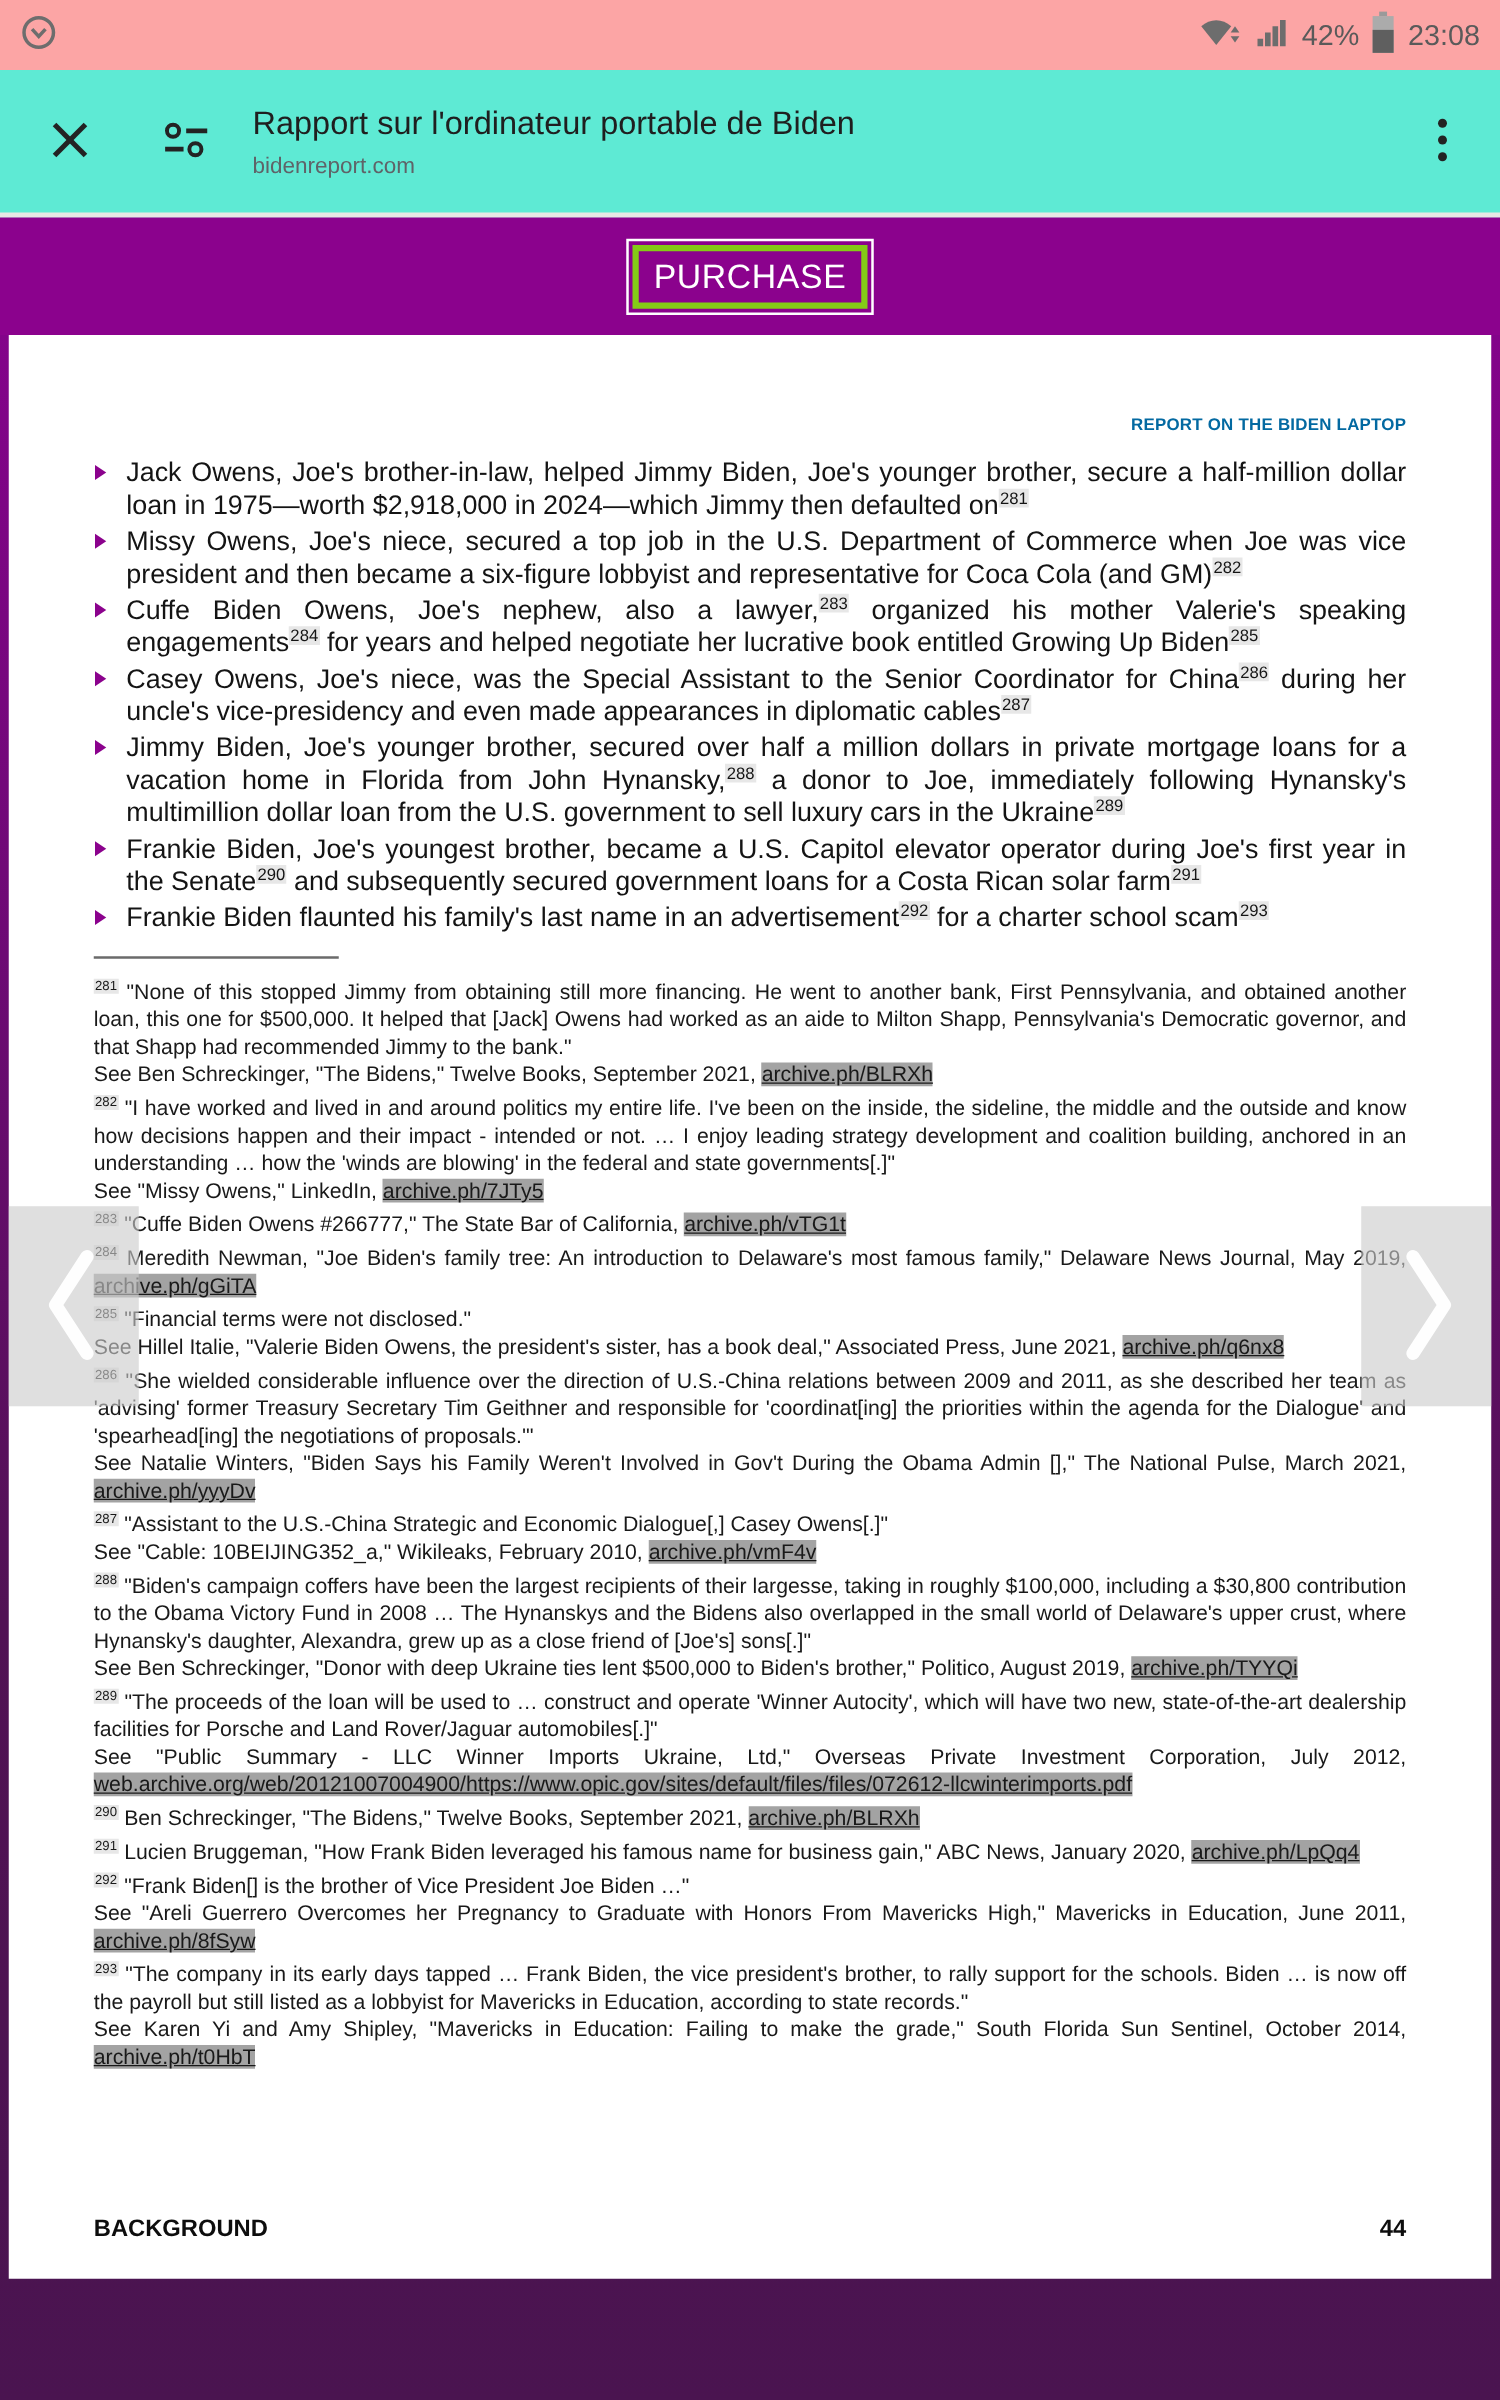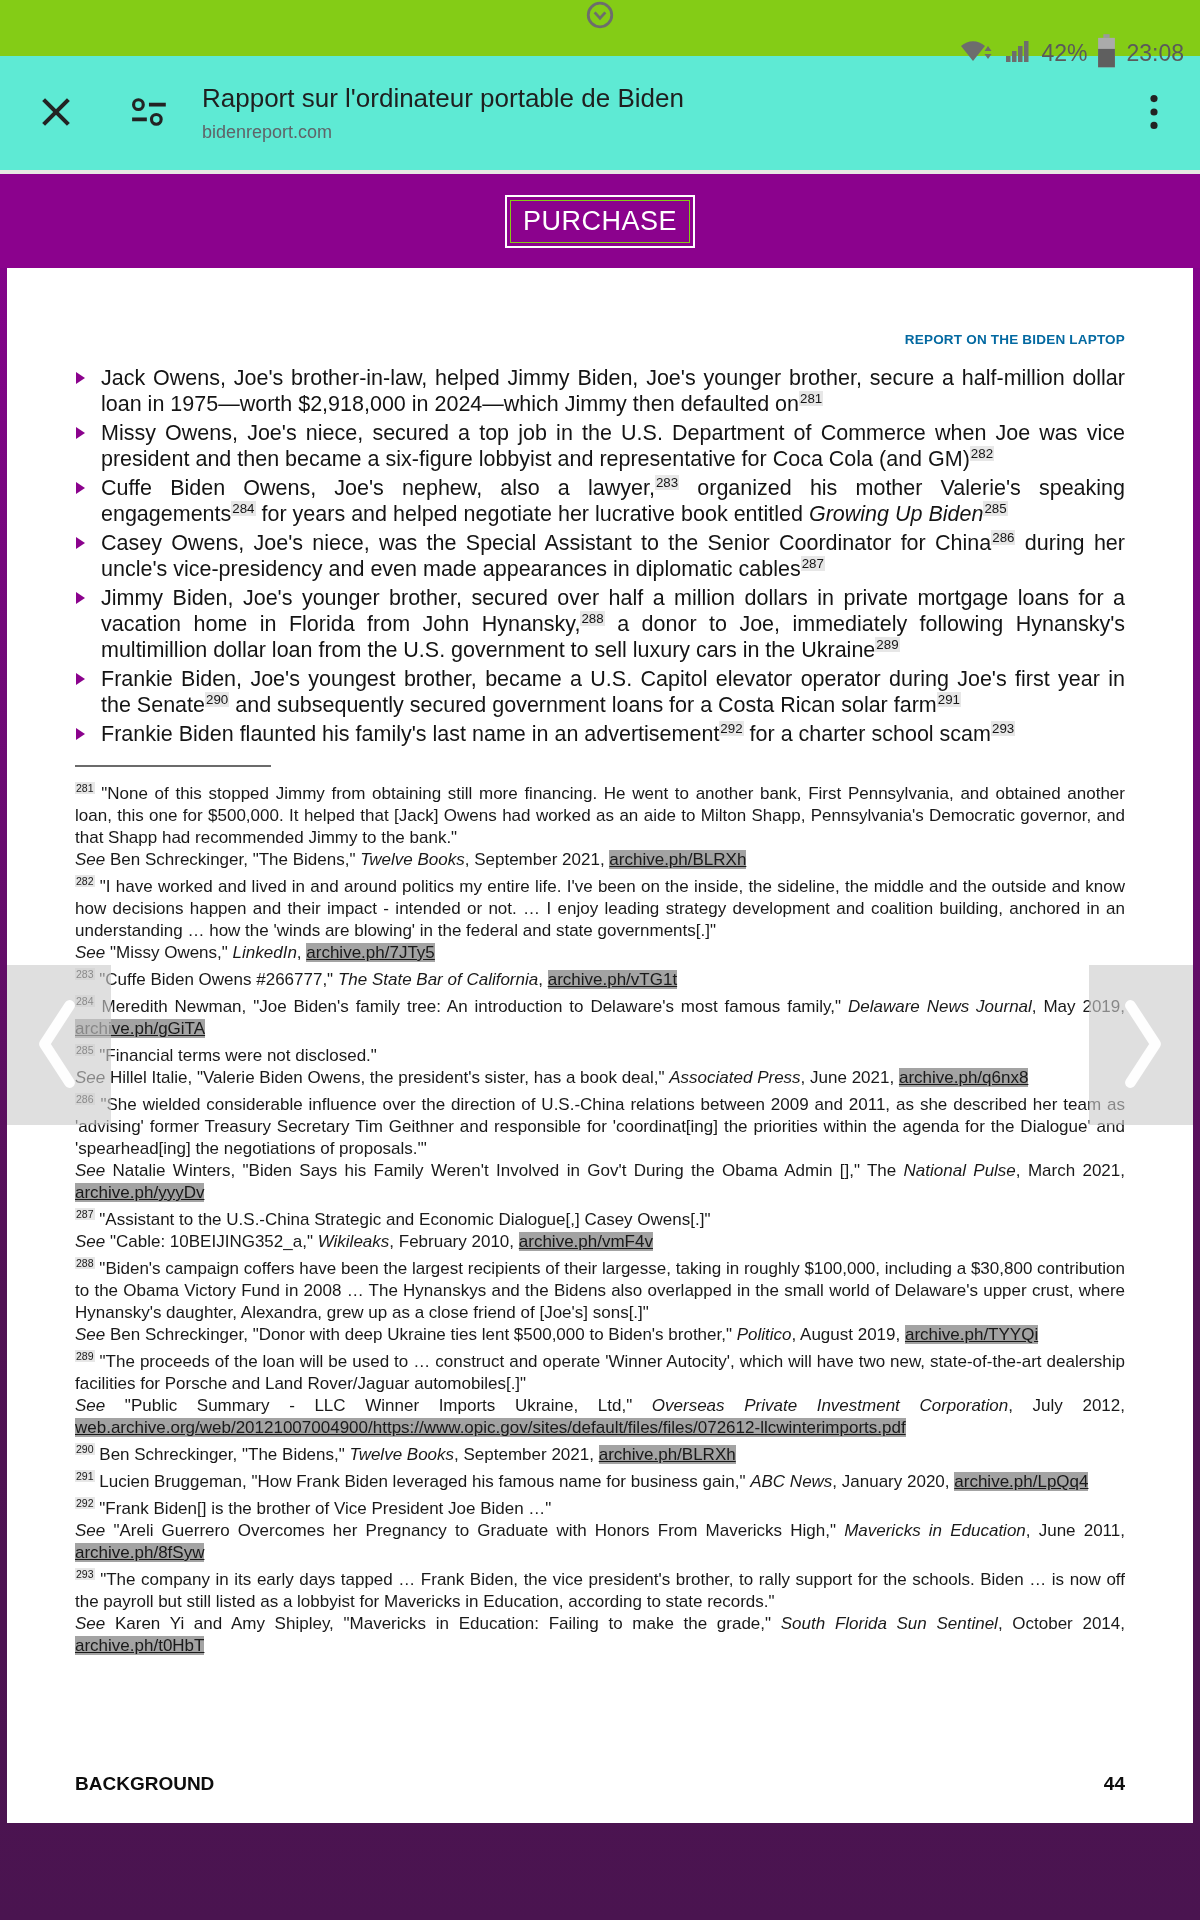--- a/index.html
+++ b/index.html
@@ -1,37 +1,37 @@
 <!DOCTYPE html>
 <html><head>
 <meta charset="utf-8">
 <style>
   * { margin:0; padding:0; box-sizing:border-box; }
   html,body { width:1200px; height:1920px; overflow:hidden; background:#fff;
     font-family:"Liberation Sans","DejaVu Sans",sans-serif; }
 
   
-  .status-bar { height:56px; background:#84cc16; display:flex; align-items:center;
-    padding:0 16px;flex-direction:column; }
+  .status-bar { height:56px; background:#fca5a5; display:flex; align-items:center;
+    padding:0 16px; }
   .sb-right { margin-left:auto; display:flex; align-items:center; gap:9px; }
   .sb-text { font-size:23px; color:#5a5a5a; }
 
   
   .browser-header { height:118px; background:#5eead4; display:flex; align-items:center;
     padding:0 40px 0 38px; border-bottom:4px solid #e7e7e4; }
   .hdr-btn { background:none; border:none; cursor:pointer; display:flex; align-items:center; }
   .tune-btn { margin-left:56px; }
   .hdr-text { margin-left:32px; margin-right:auto; }
   .hdr-title { font-size:26px; color:#1f1f1f; line-height:32px; }
   .hdr-url { font-size:18px; color:#5f6368; line-height:24px; margin-top:6px; }
 
   
   .banner { height:94px; background:#8b028d; display:flex; align-items:center; justify-content:center; }
   .purchase { background:transparent; border:2px solid #fff; padding:3px; cursor:pointer; }
-  .purchase-inner { display:block; border:1px solid #84cc16; padding:5px 12px; color:#fff;
+  .purchase-inner { display:block; border:5px solid #84cc16; padding:5px 12px; color:#fff;
     font-size:27px; letter-spacing:0.5px; font-family:"Liberation Sans",sans-serif; }
 
   
   .content-bg { height:1652px;
     background:linear-gradient(180deg,#83038a 0%,#6d0a74 30%,#511254 62%,#4a1450 100%);
     padding:0 7px; }
   .sheet { position:relative; background:#fff; height:1555px; overflow:hidden;
     padding:64px 68px 0 68px; color:#141414; }
 
   .report-header { text-align:right; font-weight:bold; font-size:13.5px;
@@ -42,21 +42,21 @@
   .tri { position:absolute; left:1px; top:7px; width:0; height:0;
     border-left:9px solid #8b028d; border-top:6px solid transparent; border-bottom:6px solid transparent; }
   .li-text { display:block; text-align:justify; font-size:21.5px; line-height:26px; }
 
   .fn-sep { width:196px; border-top:2px solid #6b6b6b; margin:18px 0 16px 0; }
 
   .fn { text-align:justify; font-size:17px; line-height:22px; margin-bottom:5px; color:#191919; }
 
   sup.ref { font-size:0.62em; vertical-align:super; line-height:0;
     background:#e7e7e7; padding:0 1px; cursor:pointer; }
-  .it { font-style:italic; }
+  .it { }
   .lnk { background:#a3a3a3; text-decoration:underline; cursor:pointer; }
 
   .page-footer { position:absolute; left:68px; right:68px; bottom:28px;
     display:flex; justify-content:space-between; font-weight:bold; font-size:19px; color:#0d0d0d; }
 
   .nav { position:absolute; top:697px; width:106px; height:160px;
     background:rgba(203,203,203,0.62); border:none; cursor:pointer;
     display:flex; align-items:center; justify-content:center; padding:0; }
   .nav.left { left:-2px; } .nav.right { right:-2px; }
 </style>

